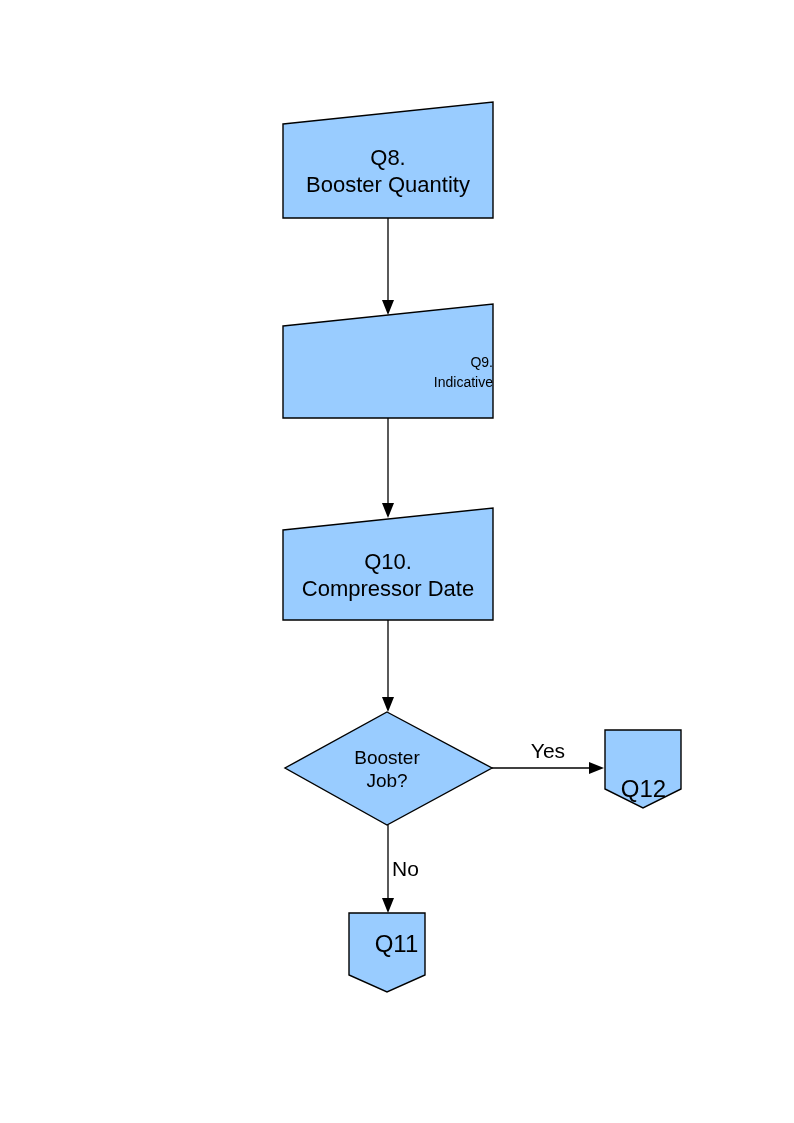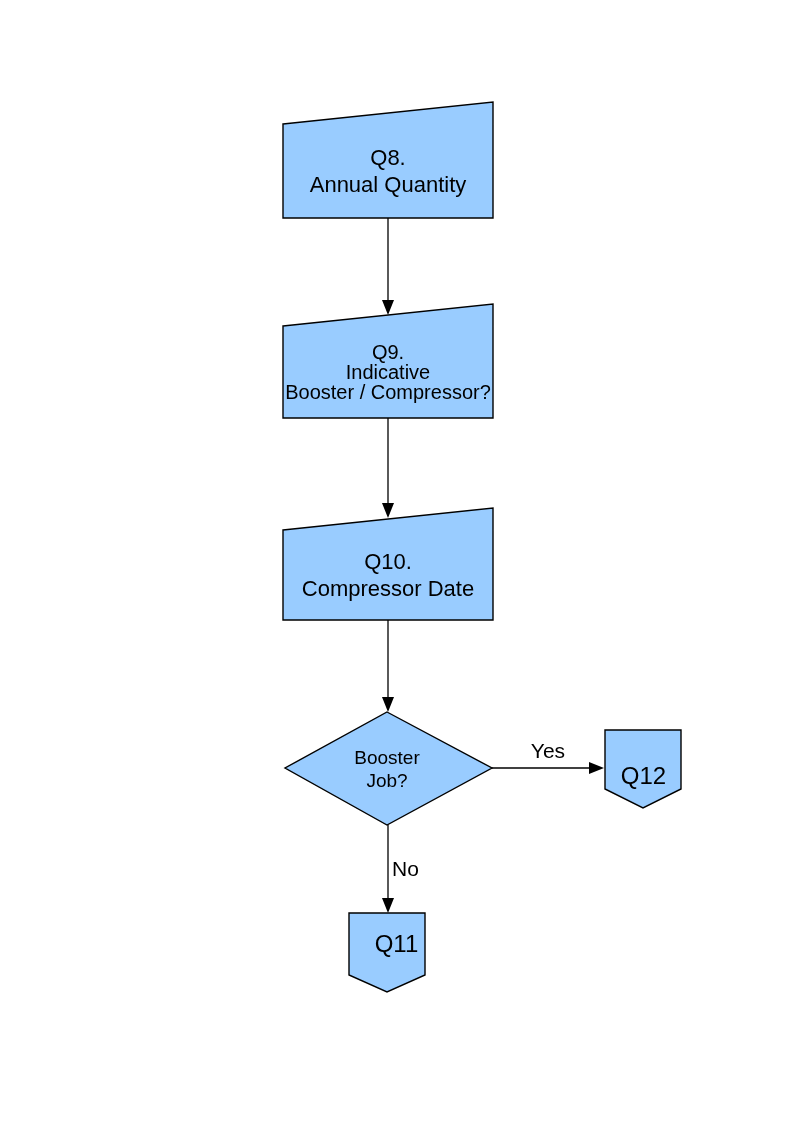--- a/index.html
+++ b/index.html
@@ -21,24 +21,24 @@
     display: flex;
     flex-direction: column;
     justify-content: center;
     align-items: center;
     text-align: center;
     color: #000000;
     white-space: nowrap;
   }
   .label span { display: block; }
   .q8       { left: 283px; top: 117px; width: 210px; height: 94px;  font-size: 22px; line-height: 27px; }
-  .q9       { left: 283px; top: 319px; width: 210px; height: 92px;  font-size: 20px; line-height: 20px; }
+  .q9       { left: 283px; top: 319px; width: 210px; height: 92px;  font-size: 14px; line-height: 20px; align-items: flex-end; }
   .q10      { left: 283px; top: 523px; width: 210px; height: 90px;  font-size: 22px; line-height: 27px; }
   .decision { left: 287px; top: 708px; width: 200px; height: 107px; font-size: 19px; line-height: 23px; }
-  .q12      { left: 605px; top: 723px; width: 77px;  height: 60px;  font-size: 24px; justify-content: flex-end; }
+  .q12      { left: 605px; top: 752px; width: 77px;  height: 60px;  font-size: 24px; }
   .q11      { left: 349px; top: 906px; width: 95px;  height: 62px;  font-size: 24px; }
   .yes      { left: 510px; top: 731px; width: 76px;  height: 26px;  font-size: 21px; justify-content: center; }
   .no       { left: 392px; top: 849px; width: 40px;  height: 26px;  font-size: 21px; align-items: flex-start; text-align: left; }
 </style>
 </head>
 <body>
 
 <div class="canvas">
 
   <svg class="layer" width="794" height="1123" viewBox="0 0 794 1123">
@@ -63,27 +63,26 @@
 
     <line class="edge" x1="492" y1="761" x2="591" y2="761"></line>
     <polygon points="589,755 589,767 604,761" fill="#000000"></polygon>
 
     <line class="edge" x1="388" y1="818" x2="388" y2="893"></line>
     <polygon points="382,891 394,891 388,906" fill="#000000"></polygon>
   </svg>
 
   <div class="label q8">
     <span>Q8.</span>
-    <span>Annual Quantity</span>
+    <span>Booster Quantity</span>
   </div>
 
   <div class="label q9">
     <span>Q9.</span>
     <span>Indicative</span>
-    <span>Booster / Compressor?</span>
   </div>
 
   <div class="label q10">
     <span>Q10.</span>
     <span>Compressor Date</span>
   </div>
 
   <div class="label decision">
     <span>Booster</span>
     <span>Job?</span>

